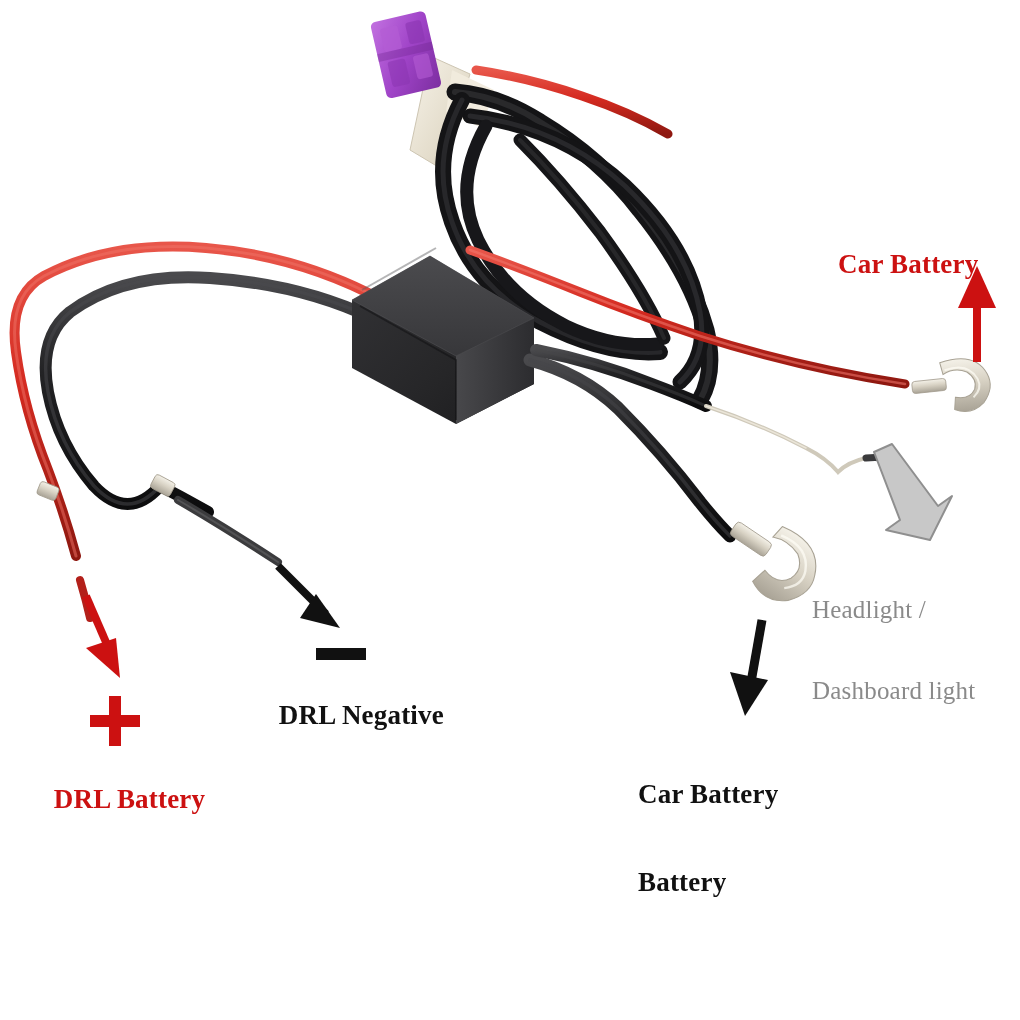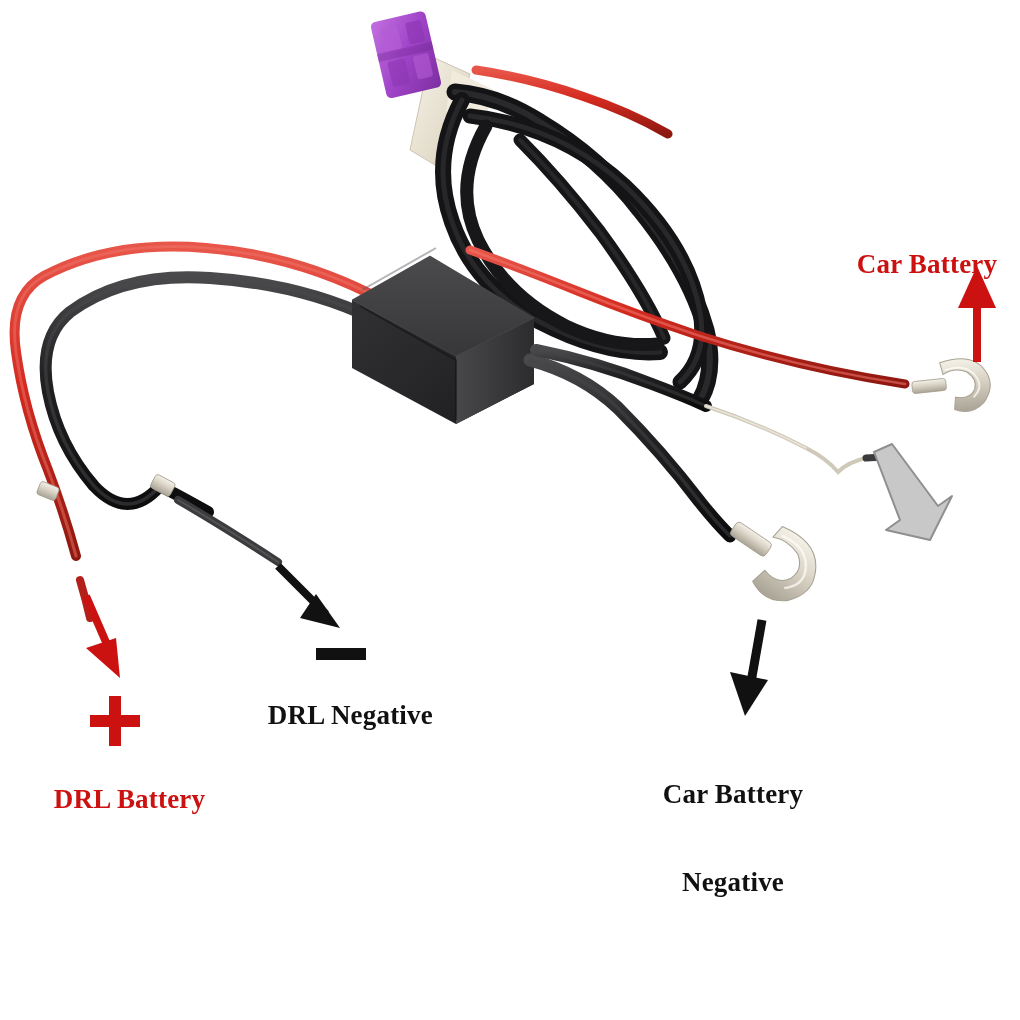--- a/index.html
+++ b/index.html
@@ -28,21 +28,21 @@
     white-space: pre;
     line-height: 1.08;
     letter-spacing: 0.2px;
   }
   .label-red { color: #cc1111; }
   .label-black { color: #111111; }
   .label-gray {
     color: #8a8a8a;
     font-weight: normal;
   }
-  .center-txt { text-align: center; }
+  .center-txt { }
   .plus-sign, .minus-sign {
     position: absolute;
   }
   .ov { position: absolute; }
 </style>
 </head>
 <body>
 
 <div id="stage">
 
@@ -224,27 +224,31 @@
   <div class="minus-sign" style="left:316px; top:646px; width:50px; height:16px;">
     <svg viewBox="0 0 50 16" width="50" height="16">
       <rect x="0" y="2" width="50" height="12" fill="#111111"></rect>
     </svg>
   </div>
 
   <div class="label label-red center-txt" style="left:838px; top:192px; width:178px; font-size:27px;">
     <div>Car Battery</div>
   </div>
 
+  <div class="label label-gray center-txt" style="left:812px; top:542px; width:208px; font-size:25px;">
+    <div>Headlight /</div>
+    <div>Dashboard light</div>
+  </div>
 
   <div class="label label-black center-txt" style="left:638px; top:722px; width:190px; font-size:27px;">
     <div>Car Battery</div>
-    <div>Negative</div>
-  </div>
-
-  <div class="label label-black" style="left:240px; top:672px; font-size:27px;">
+    <div>Battery</div>
+  </div>
+
+  <div class="label label-black" style="left:251px; top:672px; font-size:27px;">
     <span>DRL Negative</span>
   </div>
 
   <div class="label label-red" style="left:26px; top:756px; font-size:27px;">
     <span>DRL Battery</span>
   </div>
 
 </div>
 
 </body></html>

